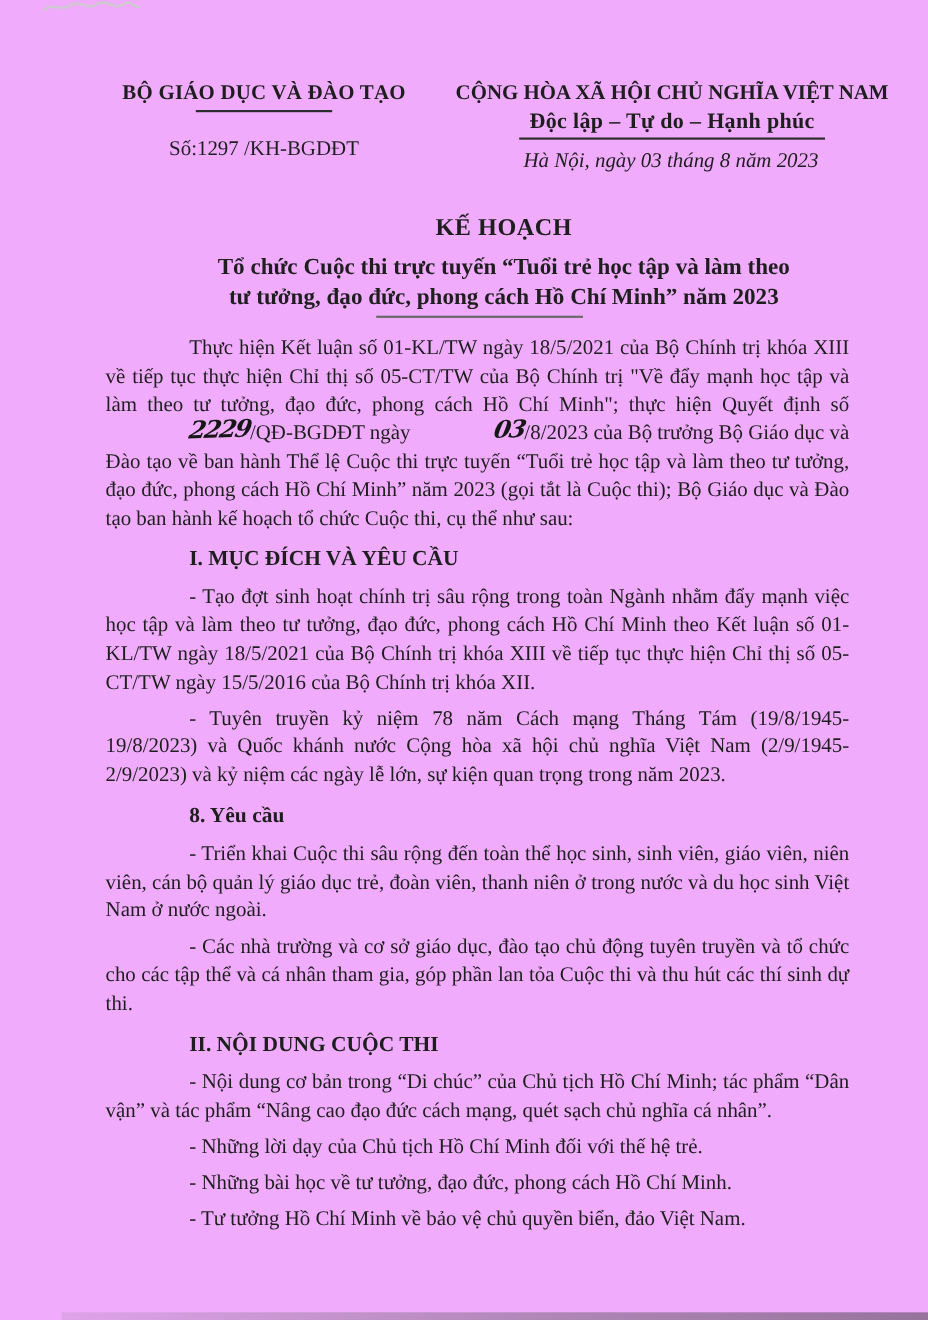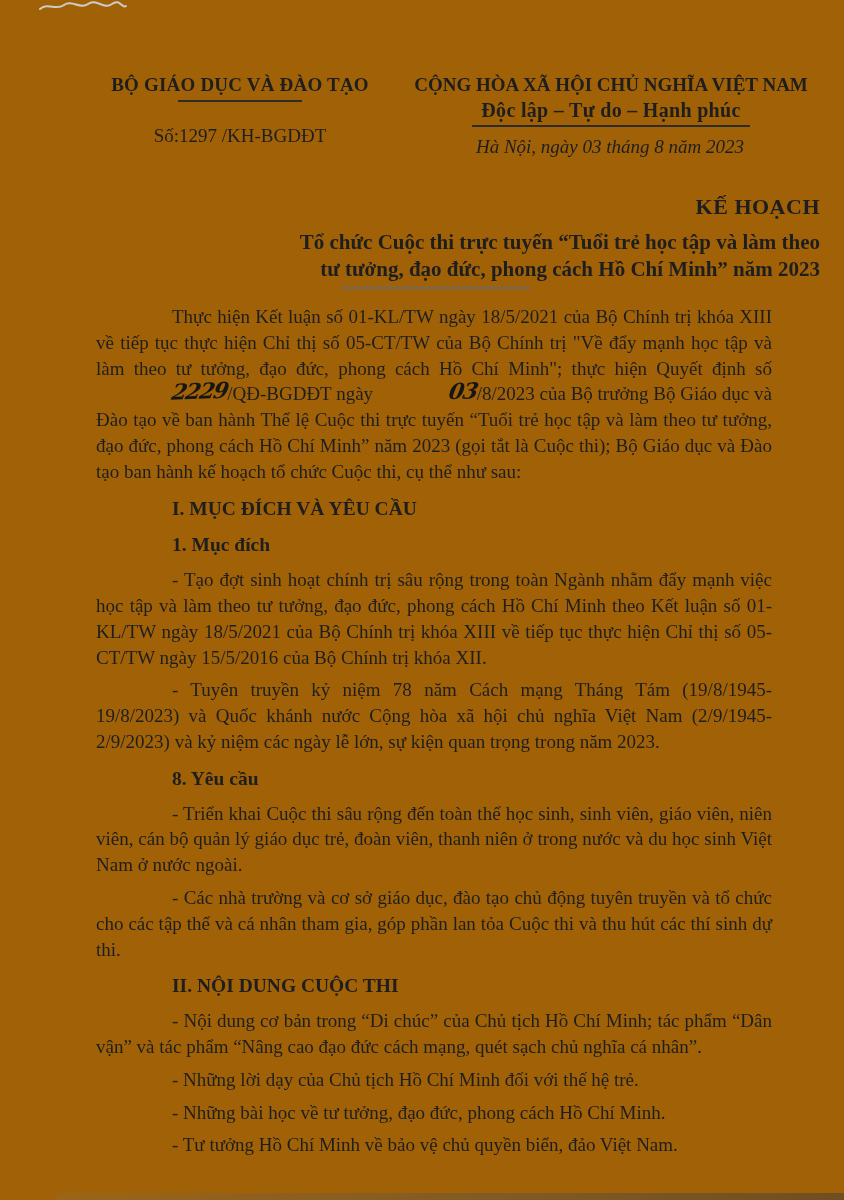--- a/index.html
+++ b/index.html
@@ -1,21 +1,21 @@
 <!DOCTYPE html>
 <html><head>
 <meta charset="utf-8">
 <style>
   html, body { margin: 0; padding: 0; background: #e8e8e8; }
   .page {
     position: relative;
     width: 844px;
     height: 1200px;
     margin: 0 auto;
-    background: #a16207;
+    background: #f0abfc;
     overflow: hidden;
     font-family: "Liberation Serif", "DejaVu Serif", serif;
     color: #1e1e1e;
   }
 
   
   .pencil { position: absolute; top: 0; left: 36px; }
 
   
   .header-left {
@@ -31,21 +31,21 @@
     text-align: center;
   }
   .republic { font-weight: bold; font-size: 19px; white-space: nowrap; }
   .motto { font-weight: bold; font-size: 20px; margin-top: 3px; letter-spacing: 0.3px; white-space: nowrap; }
   .motto-rule { width: 278px; height: 2px; background: #2c2c2c; margin: 3px auto 0; }
   .place-date { font-style: italic; font-size: 19px; margin-top: 9px; padding-right: 2px; white-space: nowrap; }
 
   
   .title-block {
     position: absolute; top: 194px; left: 96px; width: 724px;
-    text-align: right;
+    text-align: center;
   }
   .doc-title { font-weight: bold; font-size: 22px; letter-spacing: 0.5px; }
   .doc-subtitle { font-weight: bold; font-size: 21px; line-height: 27px; margin-top: 9px; }
   .title-rule { width: 188px; height: 2px; background: #6a6a6a; margin: 4px auto 0; transform: translateX(-22px); }
 
   
   .body-text {
     position: absolute; top: 304px; left: 96px; width: 676px;
     font-size: 19px; line-height: 25.8px; text-align: justify;
   }
@@ -98,21 +98,20 @@
     </div>
     <div class="title-rule"></div>
   </div>
 
   <div class="body-text">
 
     <p class="para"><span>Thực hiện Kết luận số 01-KL/TW ngày 18/5/2021 của Bộ Chính trị khóa XIII về tiếp tục thực hiện Chỉ thị số 05-CT/TW của Bộ Chính trị "Về đẩy mạnh học tập và làm theo tư tưởng, đạo đức, phong cách Hồ Chí Minh"; thực hiện Quyết định số</span><span class="hw">2229</span><span>/QĐ-BGDĐT ngày</span><span class="hw">03</span><span>/8/2023 của Bộ trưởng Bộ Giáo dục và Đào tạo về ban hành Thể lệ Cuộc thi trực tuyến “Tuổi trẻ học tập và làm theo tư tưởng, đạo đức, phong cách Hồ Chí Minh” năm 2023 (gọi tắt là Cuộc thi); Bộ Giáo dục và Đào tạo ban hành kế hoạch tổ chức Cuộc thi, cụ thể như sau:</span></p>
 
     <p class="heading">I. MỤC ĐÍCH VÀ YÊU CẦU</p>
 
-    <p class="heading">1. Mục đích</p>
 
     <p class="para">- Tạo đợt sinh hoạt chính trị sâu rộng trong toàn Ngành nhằm đẩy mạnh việc học tập và làm theo tư tưởng, đạo đức, phong cách Hồ Chí Minh theo Kết luận số 01-KL/TW ngày 18/5/2021 của Bộ Chính trị khóa XIII về tiếp tục thực hiện Chỉ thị số 05-CT/TW ngày 15/5/2016 của Bộ Chính trị khóa XII.</p>
     <p class="para">- Tuyên truyền kỷ niệm 78 năm Cách mạng Tháng Tám (19/8/1945-19/8/2023) và Quốc khánh nước Cộng hòa xã hội chủ nghĩa Việt Nam (2/9/1945-2/9/2023) và kỷ niệm các ngày lễ lớn, sự kiện quan trọng trong năm 2023.</p>
 
     <p class="heading">8. Yêu cầu</p>
 
     <p class="para">- Triển khai Cuộc thi sâu rộng đến toàn thể học sinh, sinh viên, giáo viên, niên viên, cán bộ quản lý giáo dục trẻ, đoàn viên, thanh niên ở trong nước và du học sinh Việt Nam ở nước ngoài.</p>
     <p class="para">- Các nhà trường và cơ sở giáo dục, đào tạo chủ động tuyên truyền và tổ chức cho các tập thể và cá nhân tham gia, góp phần lan tỏa Cuộc thi và thu hút các thí sinh dự thi.</p>
 
     <p class="heading">II. NỘI DUNG CUỘC THI</p>

